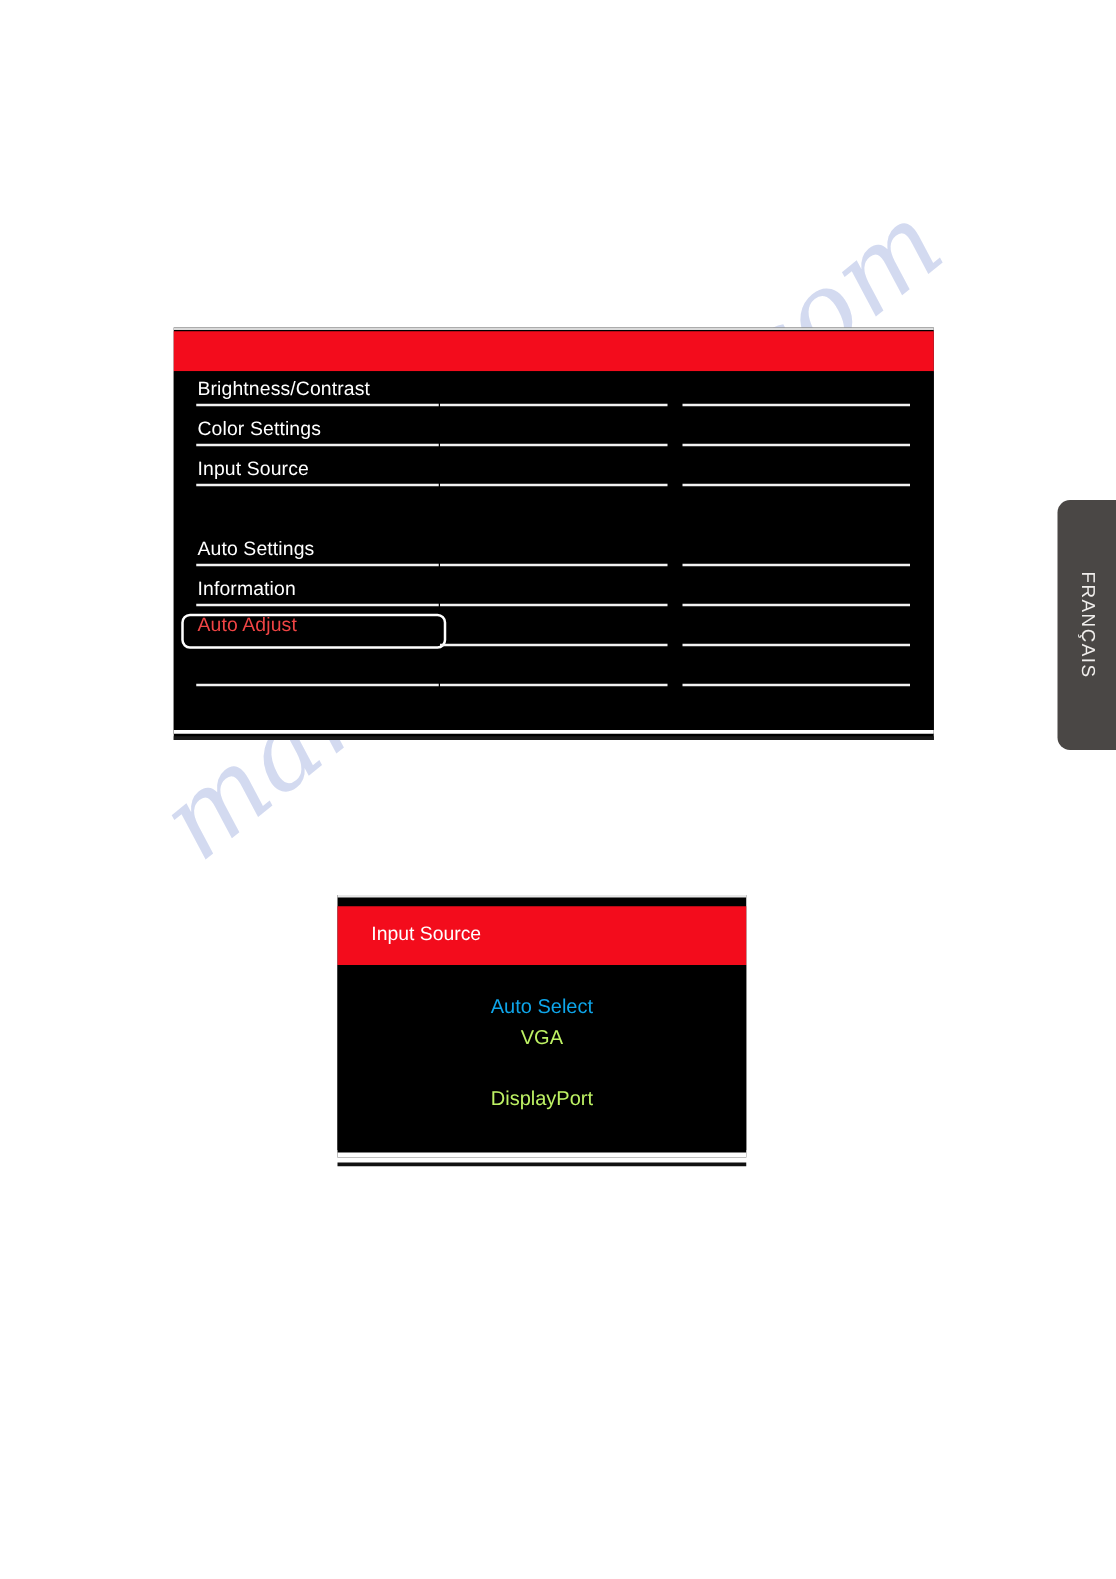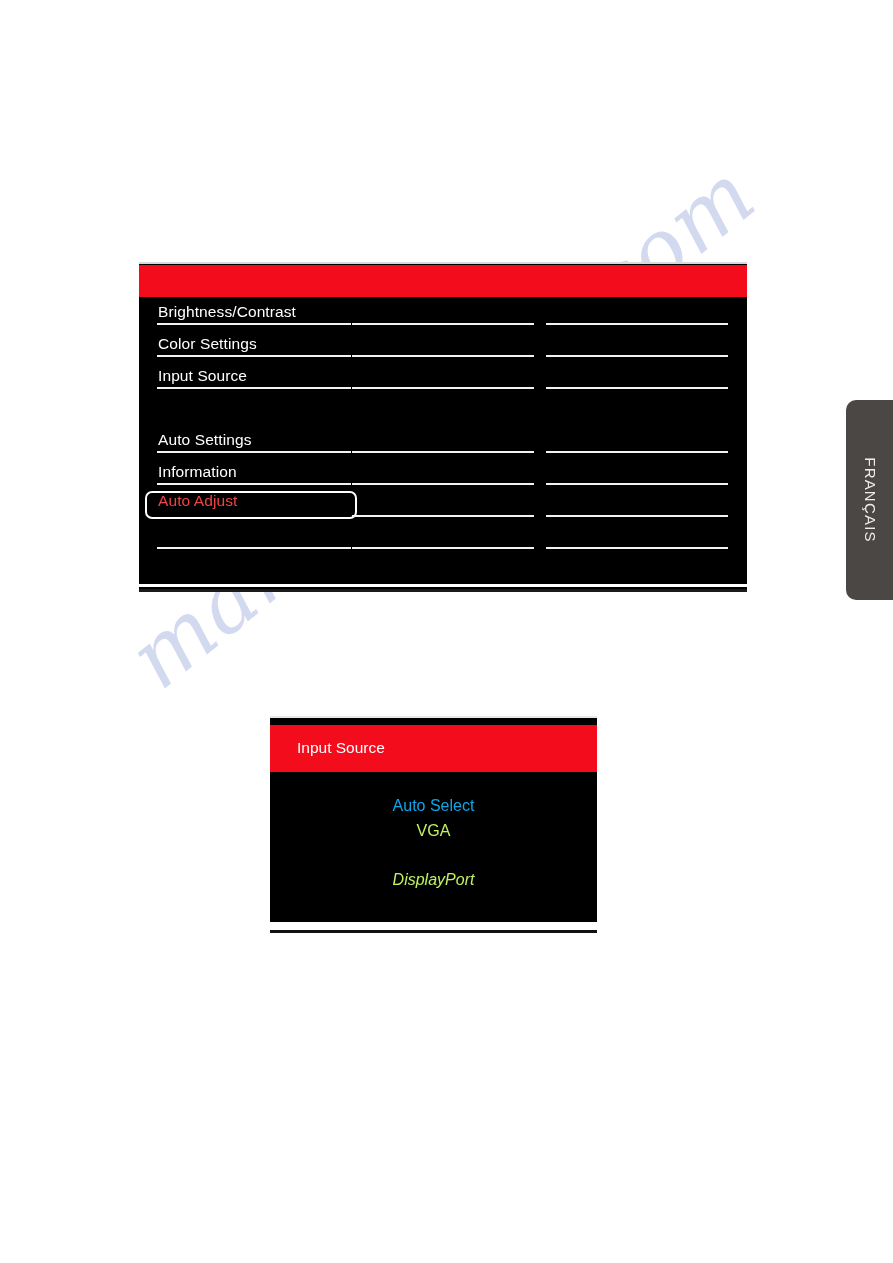--- a/index.html
+++ b/index.html
@@ -251,21 +251,21 @@
 </div>
 
 <div id="osd-input">
 
   <div class="osd2-titlebar"></div>
   <div class="osd2-title">Input Source</div>
 
   <div class="osd2-body">
     <div class="opt active" style="top:25px;">Auto Select</div>
     <div class="opt" style="top:50px;">VGA</div>
-    <div class="opt" style="top:99px;font-style:italic;">DisplayPort</div>
+    <div class="opt" style="top:99px;">DisplayPort</div>
   </div>
 
   <span class="osd2-foot-rule"></span>
   <span class="osd2-foot-rule2"></span>
 </div>
 
 <div id="lang-tab">
   <span class="lang-label">FRANÇAIS</span>
 </div>
 

